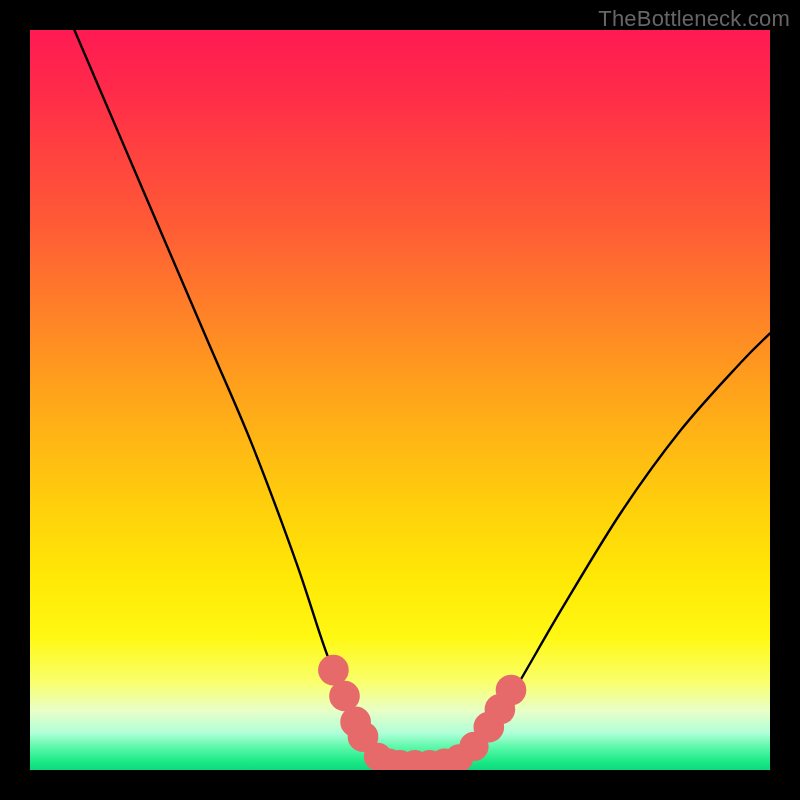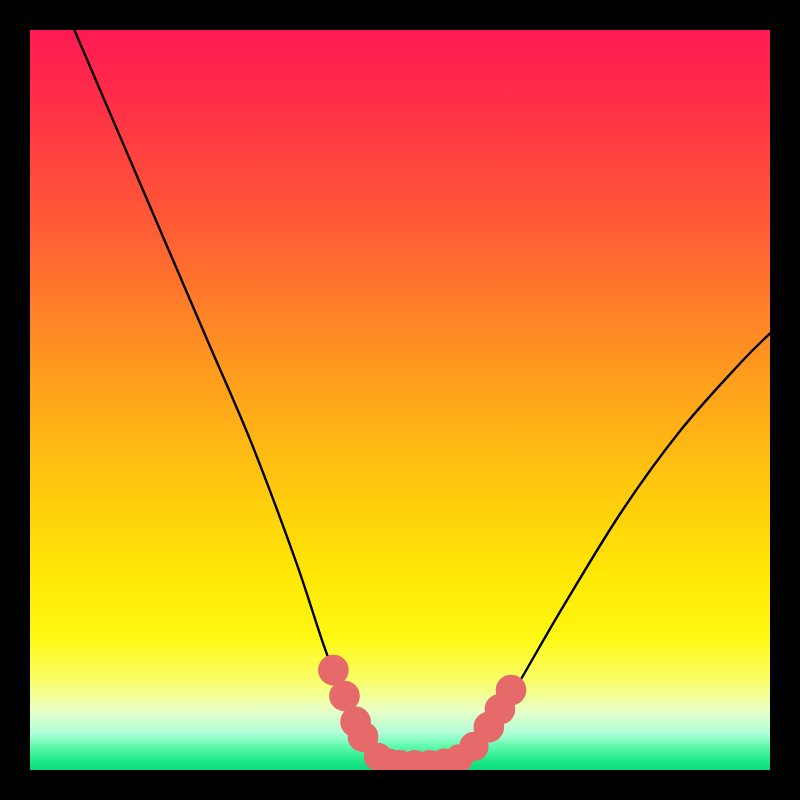--- a/index.html
+++ b/index.html
@@ -57,20 +57,21 @@
     left: 0;
     top: 0;
     width: 740px;
     height: 740px;
   }
 </style>
 </head>
 <body>
 
 <div class="frame">
+  <div class="watermark">TheBottleneck.com</div>
   <div class="plot">
     <svg class="curve" viewBox="0 0 740 740" preserveAspectRatio="none">
       <path id="curve-path" fill="none" stroke="#000000" stroke-width="2.4" stroke-linecap="round" d="M 44.4 0 C 51.8 17.26666666666667 74 69.06666666666669 88.8 103.60000000000002 C 103.6 138.13333333333335 118.39999999999999 172.6666666666667 133.2 207.20000000000005 C 148 241.73333333333338 162.79999999999998 276.2666666666667 177.6 310.8 C 192.4 345.3333333333333 207.2 377.4 222 414.4 C 236.8 451.4 254.06666666666663 498.2666666666666 266.4 532.8 C 278.7333333333333 567.3333333333333 286.1333333333333 594.4666666666667 296 621.6 C 305.8666666666667 648.7333333333333 316.9666666666667 677.7166666666667 325.6 695.6 C 334.23333333333335 713.4833333333333 340.4 722.4866666666667 347.79999999999995 728.9 C 355.19999999999993 735.3133333333333 361.3666666666667 733.2166666666667 370 734.08 C 378.6333333333333 734.9433333333334 389.73333333333335 734.9433333333334 399.6 734.08 C 409.4666666666667 733.2166666666667 420.56666666666666 732.8466666666667 429.2 728.9 C 437.8333333333333 724.9533333333333 442.76666666666665 720.8833333333333 451.4 710.4 C 460.0333333333333 699.9166666666666 467.43333333333334 688.2 481 666 C 494.56666666666666 643.8 514.3 608.0333333333334 532.8 577.2 C 551.3 546.3666666666667 572.2666666666667 510.6 592 481 C 611.7333333333333 451.4 631.4666666666667 424.26666666666665 651.2 399.59999999999997 C 670.9333333333334 374.9333333333333 695.6 349.03333333333325 710.4 332.99999999999994 C 725.1999999999999 316.96666666666664 735.0666666666666 308.33333333333337 740 303.40000000000003"></path>
       <g id="marker-group">
           <circle cx="303.4" cy="640.1" r="15.324" fill="#e76a6a"></circle>
           <circle cx="314.5" cy="666" r="15.324" fill="#e76a6a"></circle>
           <circle cx="325.6" cy="691.9" r="15.324" fill="#e76a6a"></circle>
           <circle cx="333" cy="706.7" r="15.324" fill="#e76a6a"></circle>
           <circle cx="347.79999999999995" cy="726.68" r="13.992" fill="#e76a6a"></circle>
           <circle cx="358.9" cy="732.6" r="13.992" fill="#e76a6a"></circle>

